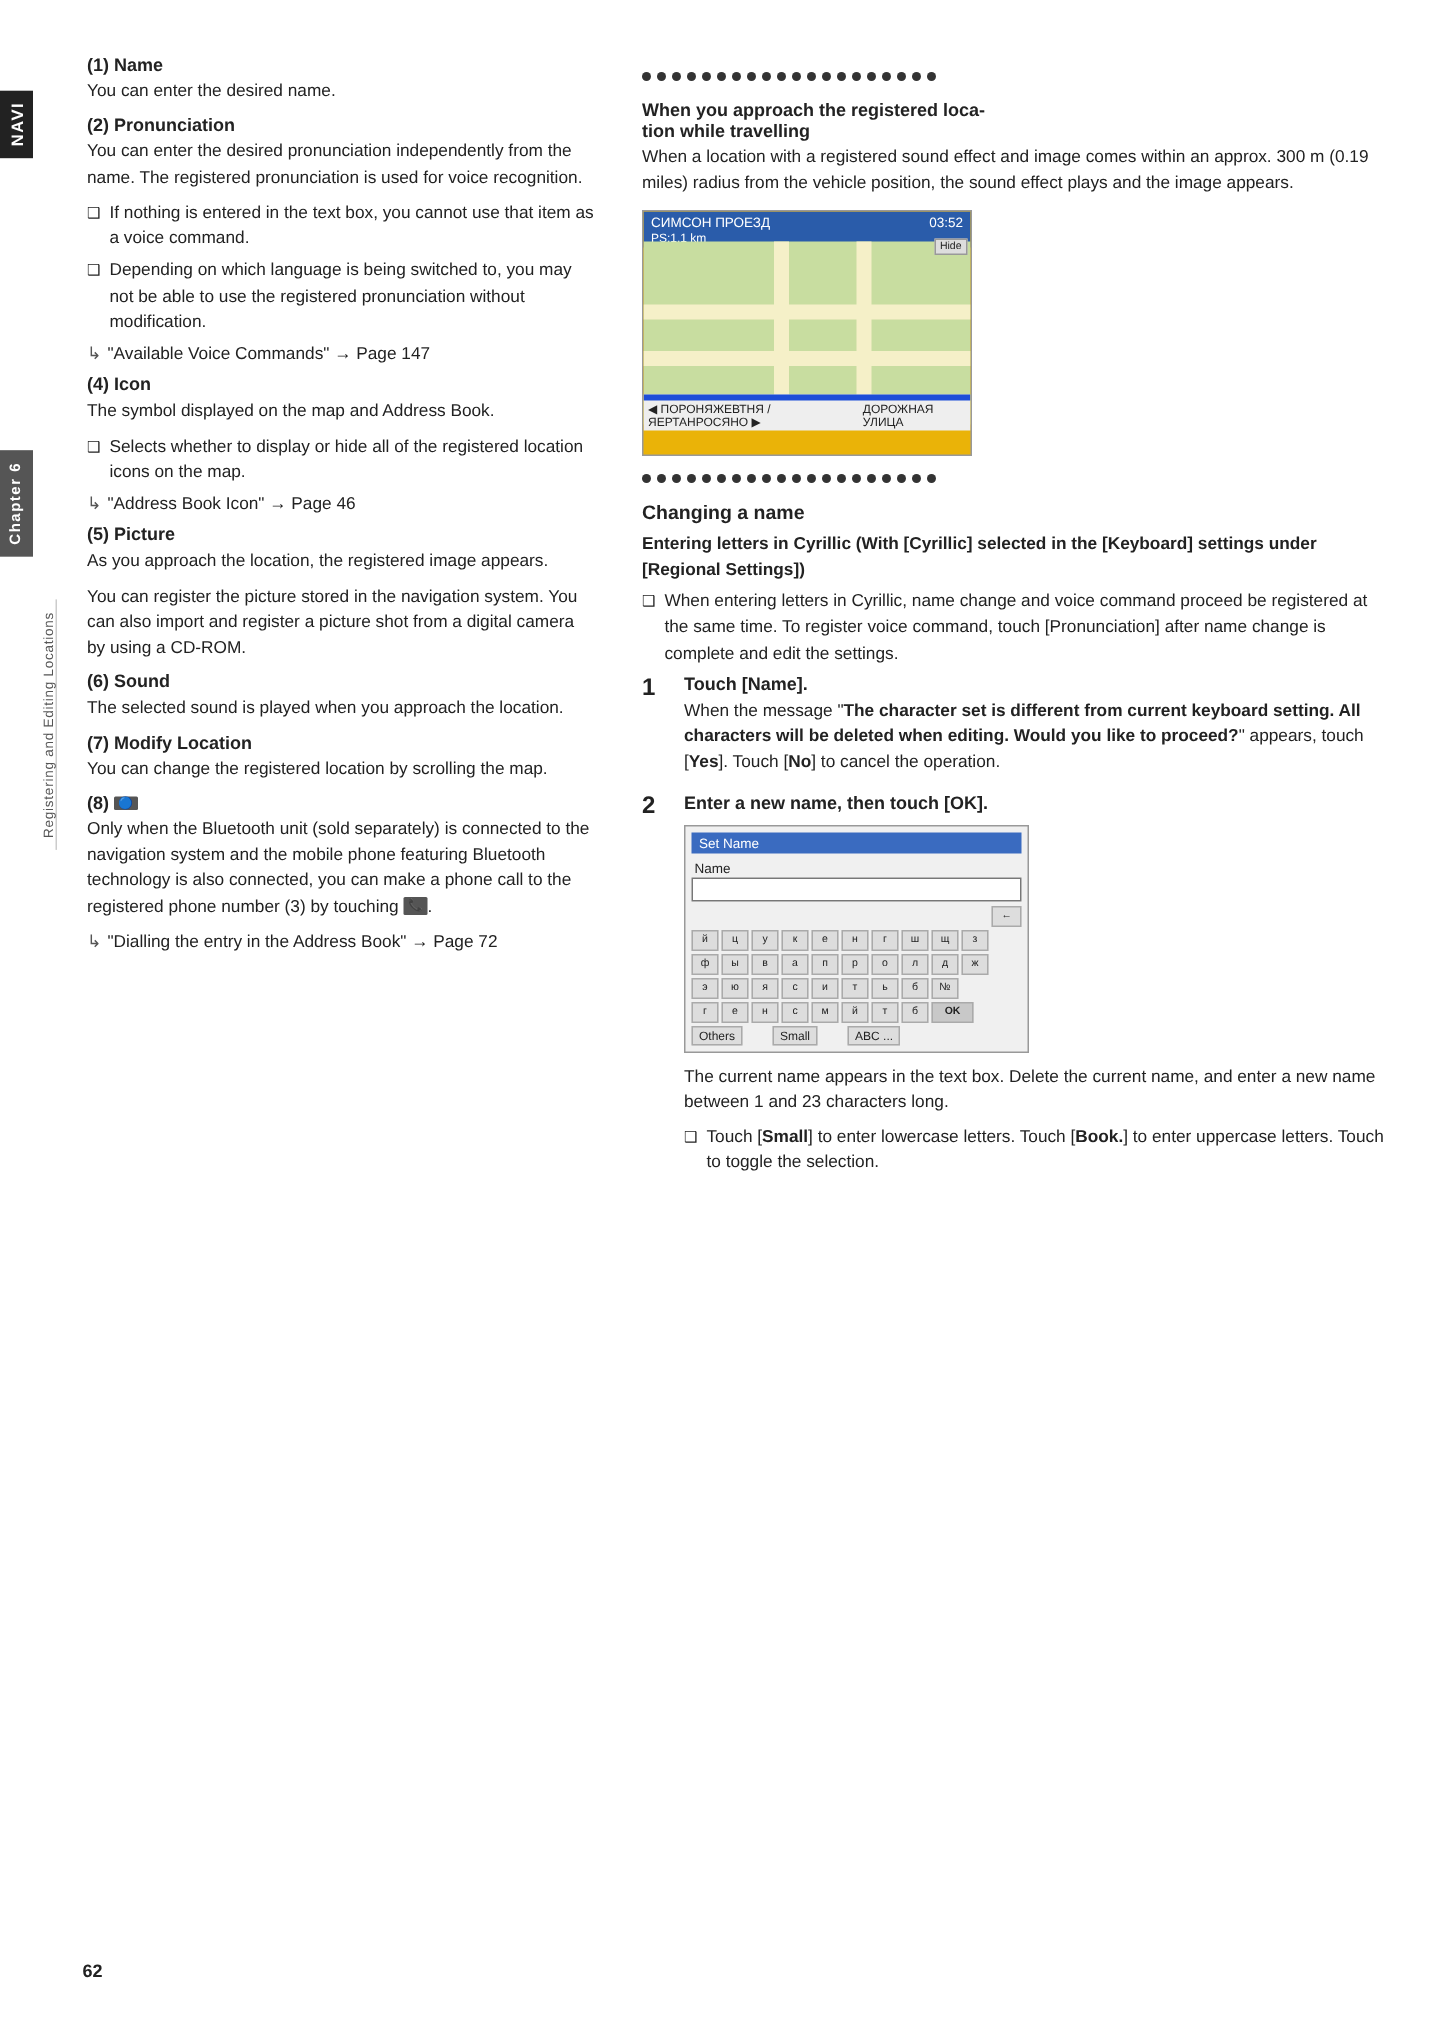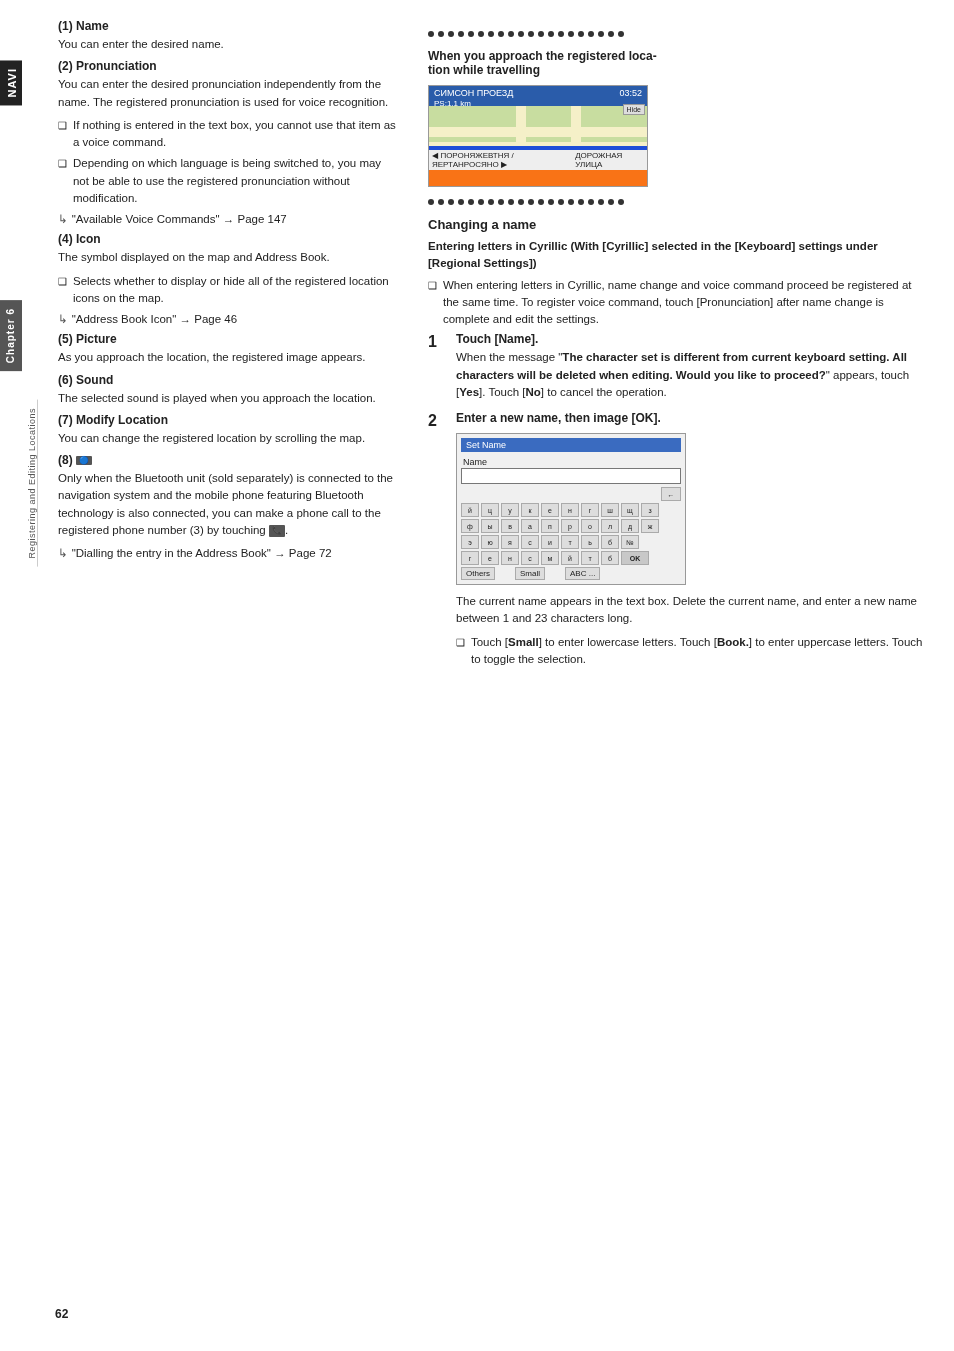--- a/index.html
+++ b/index.html
@@ -73,21 +73,21 @@
       position: absolute;
       top: 400px;
       left: 22px;
       width: 16px;
       border-left: 1px solid #ccc;
     }
 
     
     .main-content {
       margin-left: 38px;
-      padding: 19px 30px 40px 20px;
+      padding: 36px 30px 40px 20px;
       flex: 1;
       display: flex;
       gap: 30px;
     }
 
     .left-column {
       width: 340px;
       flex-shrink: 0;
     }
 
@@ -149,23 +149,23 @@
       display: inline-block;
     }
 
     .dot.filled {
       background: #333;
     }
 
     
     .map-container {
       width: 220px;
-      height: 102px;
+      height: 164px;
       border: 1px solid #999;
-      background: #f97316;
+      background: #eab308;
       position: relative;
       margin: 8px 0;
       overflow: hidden;
     }
 
     .map-header {
       background: #2a5caa;
       color: #fff;
       font-size: 9px;
       padding: 2px 5px;
@@ -403,20 +403,21 @@
         </div>
         <div class="arrow-item">
           <span class="arrow-icon">↳</span>
           <span>"Address Book Icon" → Page 46</span>
         </div>
       </div>
 
       <div>
         <h3>(5) Picture</h3>
         <p>As you approach the location, the registered image appears.</p>
+        <p>You can register the picture stored in the navigation system. You can also import and register a picture shot from a digital camera by using a CD-ROM.</p>
       </div>
 
       <div>
         <h3>(6) Sound</h3>
         <p>The selected sound is played when you approach the location.</p>
       </div>
 
       <div>
         <h3>(7) Modify Location</h3>
         <p>You can change the registered location by scrolling the map.</p>
@@ -453,20 +454,21 @@
         <span class="dot filled"></span>
         <span class="dot filled"></span>
         <span class="dot filled"></span>
         <span class="dot filled"></span>
         <span class="dot filled"></span>
         <span class="dot filled"></span>
       </div>
 
       <div>
         <h3>When you approach the registered loca-<br>tion while travelling</h3>
+        <p>When a location with a registered sound effect and image comes within an approx. 300 m (0.19 miles) radius from the vehicle position, the sound effect plays and the image appears.</p>
 
         <div class="map-container">
           <div class="map-header">
             <span>СИМСОН ПРОЕЗД<br><span style="font-size:8px;">PS:1.1 km</span></span>
             <span>03:52</span>
           </div>
           <div class="map-roads">
             <div class="map-road-h" style="top: 35%;"></div>
             <div class="map-road-h" style="top: 60%;"></div>
             <div class="map-road-v" style="left: 40%;"></div>
@@ -518,21 +520,21 @@
           <div class="step-num">1</div>
           <div class="step-content">
             <div class="step-title">Touch [Name].</div>
             <div class="step-body">When the message "<strong>The character set is different from current keyboard setting. All characters will be deleted when editing. Would you like to proceed?</strong>" appears, touch [<strong>Yes</strong>]. Touch [<strong>No</strong>] to cancel the operation.</div>
           </div>
         </div>
 
         <div class="step">
           <div class="step-num">2</div>
           <div class="step-content">
-            <div class="step-title">Enter a new name, then image [OK].</div>
+            <div class="step-title">Enter a new name, then touch [OK].</div>
 
             <div class="keyboard-container">
               <div class="keyboard-header">Set Name</div>
               <div style="font-size:9px; padding: 2px 2px 1px 2px;">Name</div>
               <div class="keyboard-input"></div>
               <div style="text-align:right; font-size:9px; margin-bottom:2px;">
                 <span class="key" style="display:inline-flex; width:20px;">←</span>
               </div>
               <div class="keyboard-row">
                 <span class="key">й</span>

